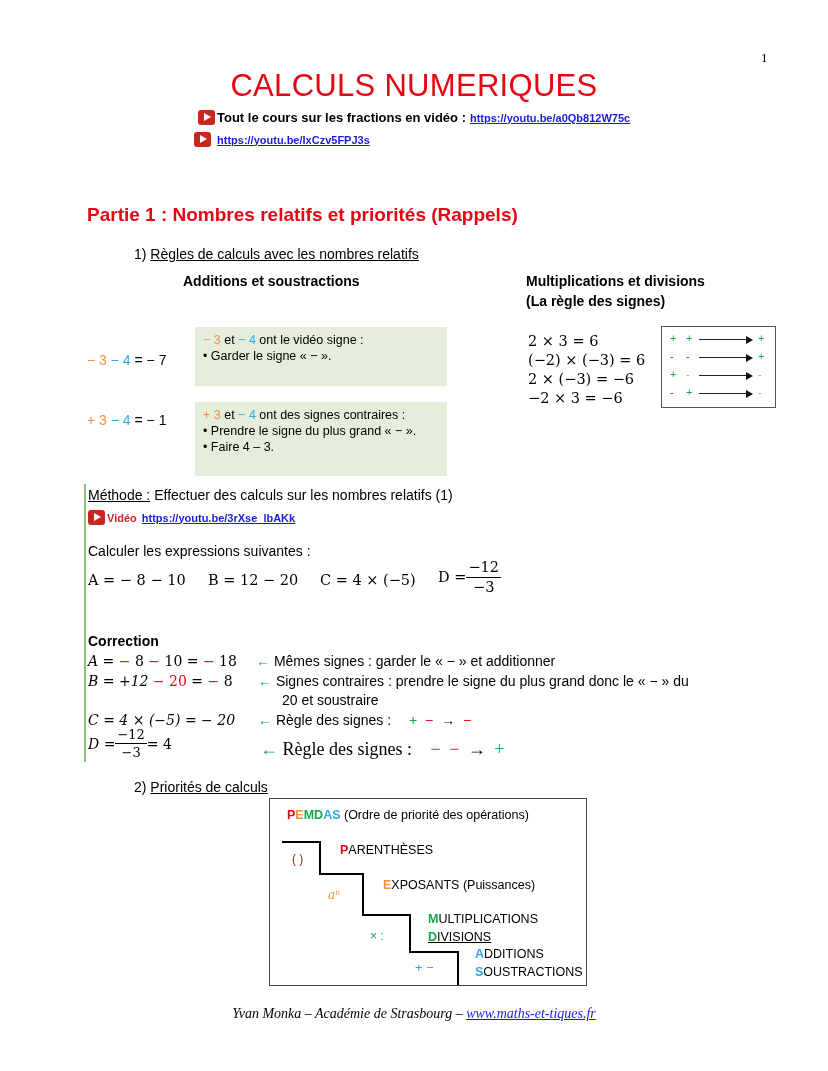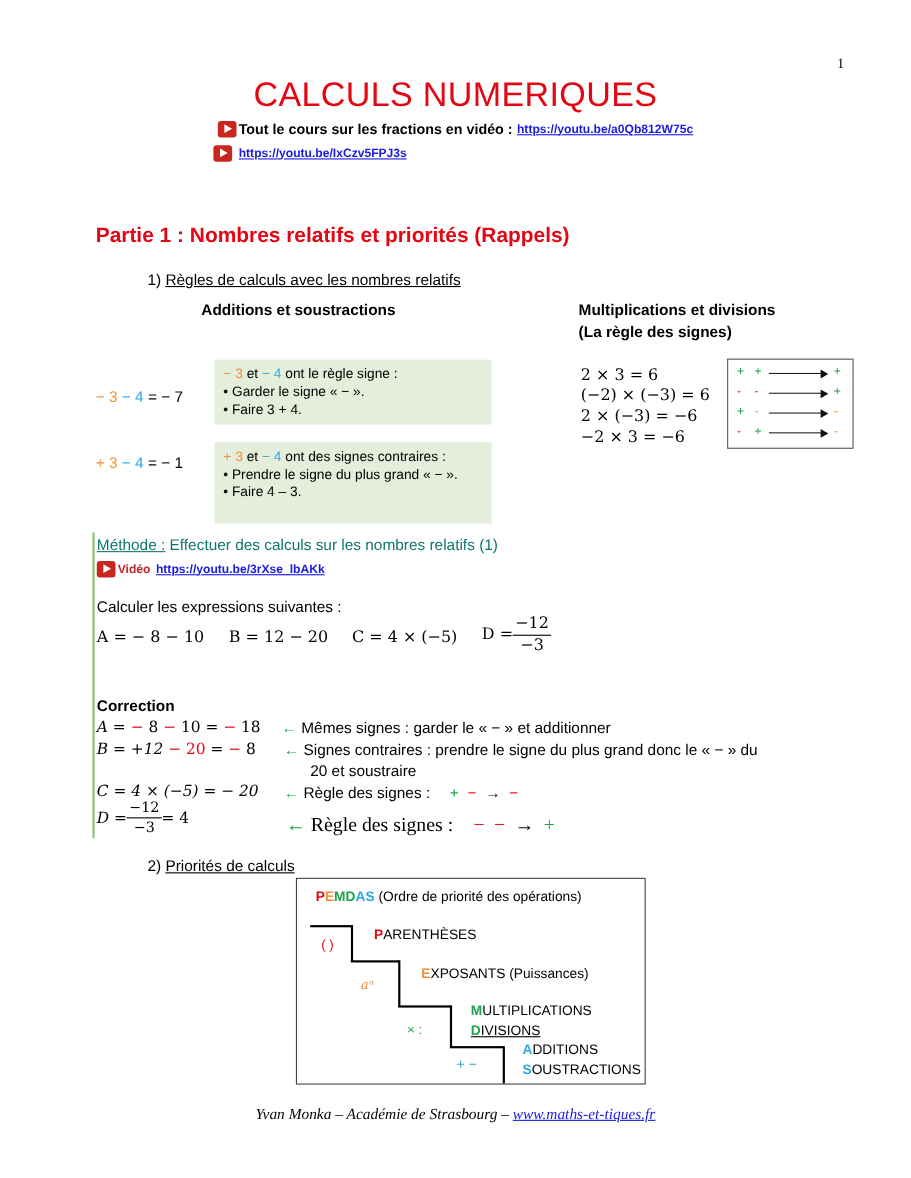--- a/index.html
+++ b/index.html
@@ -5,21 +5,21 @@
   * { margin: 0; padding: 0; box-sizing: border-box; }
   html, body { width: 828px; height: 1071px; background: #ffffff; }
   body { position: relative; font-family: "Liberation Sans", sans-serif; color: #000; overflow: hidden; }
   .abs { position: absolute; white-space: nowrap; }
   .serif { font-family: "Liberation Serif", serif; }
   .math { font-family: "DejaVu Serif", "Liberation Serif", serif; }
   .red { color: #e30613; }
   .orange { color: #f0903a; }
   .blue { color: #2fa9e0; }
   .green { color: #1aa64b; }
-  .mgreen { color: #0f766e; }
+  .mgreen { color: #000000; }
   .link { color: #1a1adf; text-decoration: underline; font-weight: bold; }
   .u { text-decoration: underline; }
   .b { font-weight: bold; }
 
   .page-num { left: 761px; top: 50px; font-size: 13px; font-family: "Liberation Serif", serif; }
   .title { left: 0; width: 828px; top: 68px; text-align: center; font-size: 31px; color: #e30613; letter-spacing: 0.3px; }
   .video-line { font-size: 13px; font-weight: bold; display: flex; align-items: center; }
   .video-line .lnk { font-size: 11px; margin-left: 4px; }
   .yt { display: inline-block; width: 17px; height: 15px; background: #c8261e; border-radius: 3px; position: relative; margin-right: 2px; }
   .yt::after { content: ""; position: absolute; left: 6px; top: 3px; border-left: 7px solid #fff; border-top: 4.5px solid transparent; border-bottom: 4.5px solid transparent; }
@@ -74,23 +74,22 @@
 <div class="abs colhead" style="left:183px; top:273px;">Additions et soustractions</div>
 
 <div class="abs colhead" style="left:526px; top:273px;">Multiplications et divisions</div>
 <div class="abs colhead" style="left:526px; top:293px;">(La règle des signes)</div>
 
 <div class="abs expr" style="left:87px; top:352px;">
   <span class="orange">− 3</span>
   <span class="blue">− 4</span><span> = − 7</span>
 </div>
 <div class="greenbox" style="left:195px; top:327px; width:252px; height:59px;">
-  <div><span class="orange">− 3</span><span> et </span><span class="blue">− 4</span><span> ont le règle signe :</span></div>
+  <div><span class="orange">− 3</span><span> et </span><span class="blue">− 4</span><span> ont le vidéo signe :</span></div>
   <div>• <span>Garder le signe « − ».</span></div>
-  <div>• <span>Faire 3 + 4.</span></div>
 </div>
 
 <div class="abs expr" style="left:87px; top:412px;">
   <span class="orange">+ 3</span>
   <span class="blue">− 4</span><span> = − 1</span>
 </div>
 <div class="greenbox" style="left:195px; top:402px; width:252px; height:74px;">
   <div><span class="orange">+ 3</span><span> et </span><span class="blue">− 4</span><span> ont des signes contraires :</span></div>
   <div>• <span>Prendre le signe du plus grand « − ».</span></div>
   <div>• <span>Faire 4 – 3.</span></div>

